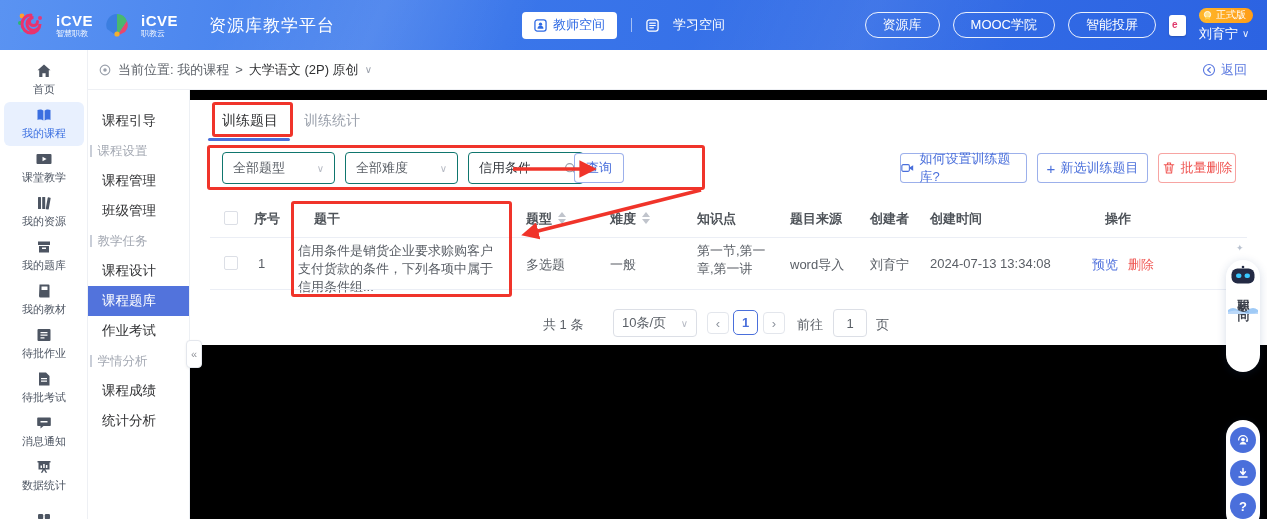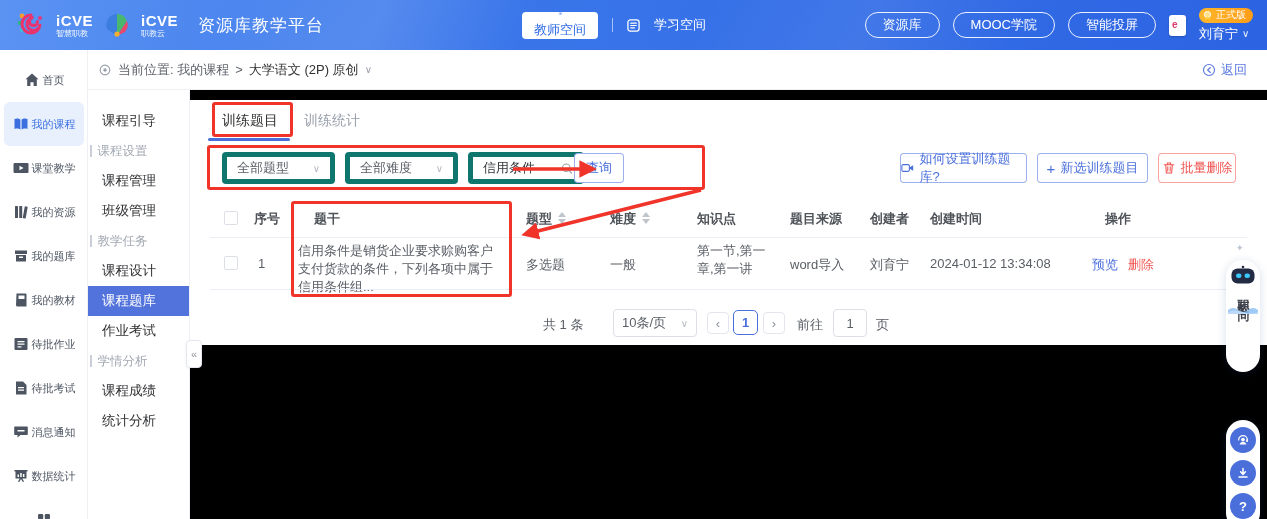--- a/index.html
+++ b/index.html
@@ -9,41 +9,41 @@
 
   
   #topbar { position:absolute; left:0; top:0; width:1267px; height:50px;
     background:linear-gradient(100deg,#5a93f2 0%,#3a76ea 40%,#2c63e2 100%); color:#fff; overflow:hidden; }
   #topbar::before { content:""; position:absolute; inset:0;
     background:linear-gradient(115deg,transparent 18%,rgba(255,255,255,.10) 30%,transparent 42%,transparent 55%,rgba(255,255,255,.07) 68%,transparent 80%); }
   .brand { position:absolute; left:16px; top:0; height:50px; display:flex; align-items:center; gap:10px; }
   .logo-txt { display:flex; flex-direction:column; line-height:1; }
   .logo-txt .big { font-size:15px; font-weight:bold; letter-spacing:.5px; }
   .logo-txt .small { font-size:8px; margin-top:2px; opacity:.95; }
-  .platform-title { font-size:17px; font-weight:500; margin-left:10px; letter-spacing:1px; }
+  .platform-title { font-size:17px; font-weight:500; margin-left:21px; letter-spacing:1px; }
   .center-nav { position:absolute; left:522px; top:0; height:50px; display:flex; align-items:center; gap:14px; }
   .nav-teacher { display:flex; align-items:center; gap:6px; background:#fff; color:#2f6ae4; font-size:13px;
-    height:27px; padding:0 12px; border-radius:4px; cursor:pointer;flex-direction:column; }
+    height:27px; padding:0 12px; border-radius:4px; cursor:pointer; }
   .nav-divider { width:1px; height:14px; background:rgba(255,255,255,.55); }
   .nav-student { display:flex; align-items:center; gap:14px; color:#fff; font-size:13px; cursor:pointer; }
   .right-nav { position:absolute; right:14px; top:0; height:50px; display:flex; align-items:center; gap:13px; }
   .pill-btn { height:26px; padding:0 17px; border:1px solid rgba(255,255,255,.9); border-radius:13px;
     display:flex; align-items:center; font-size:13px; color:#fff; cursor:pointer; background:transparent; }
   .doc-chip { width:17px; height:21px; background:#fff; border-radius:3px; position:relative; box-shadow:0 1px 2px rgba(0,0,0,.2); }
   .doc-chip span { position:absolute; left:3px; top:4px; font-size:10px; font-weight:bold; color:#e0396b; }
   .user-block { display:flex; flex-direction:column; align-items:flex-start; gap:2px; }
   .ver-badge { display:flex; align-items:center; gap:3px; background:linear-gradient(90deg,#ffb62a,#ff9d17);
     border-radius:8px; height:15px; padding:0 7px 0 3px; font-size:10px; color:#fff; }
   .user-name { display:flex; align-items:center; gap:4px; font-size:13px; color:#fff; cursor:pointer; }
   .user-name .caret { font-size:10px; opacity:.9; }
 
   
   #rail { position:absolute; left:0; top:50px; width:88px; height:469px; background:#fff;
     border-right:1px solid #eef0f4; padding-top:8px; overflow:hidden; }
-  .rail-item { width:88px; height:44px; display:flex; flex-direction:row; align-items:center;
+  .rail-item { width:88px; height:44px; display:flex; flex-direction:column; align-items:center;
     justify-content:center; gap:3px; color:#4d5562; cursor:pointer; }
   .rail-item .lbl { font-size:11px; }
   .rail-item svg { width:16px; height:16px; }
   .rail-item.active { width:80px; margin:0 4px; background:#e8f0fe; border-radius:6px; color:#3b6fe0; }
 
   
   #crumbbar { position:absolute; left:88px; top:50px; width:1179px; height:40px; background:#fff;
     border-bottom:1px solid #eef0f4; display:flex; align-items:center; padding:0 20px 0 10px; }
   .crumb { display:flex; align-items:center; gap:6px; font-size:13px; color:#5f646b; }
   .crumb .cur { color:#303133; }
@@ -61,21 +61,21 @@
     border:1px solid #e4e7ed; border-radius:4px; box-shadow:0 1px 3px rgba(0,0,0,.06);
     display:flex; align-items:center; justify-content:center; font-size:11px; color:#909399; cursor:pointer; z-index:5; }
 
   
   #card { position:absolute; left:190px; top:100px; width:1077px; height:245px; background:#fff; }
   .tab-lbl { position:absolute; top:12px; font-size:14px; cursor:pointer; }
   .tab-active { color:#303133; }
   .tab-inactive { color:#9aa0ab; }
   .tab-underline { position:absolute; left:18px; top:38px; width:82px; height:3px; background:#4a6fdb; border-radius:2px; }
 
-  .ctrl { position:absolute; top:52px; height:32px; border:5px solid #0f766e; border-radius:4px; background:#fff;
+  .ctrl { position:absolute; top:52px; height:32px; border:1px solid #0f766e; border-radius:4px; background:#fff;
     display:flex; align-items:center; font-size:13px; color:#5a5f66; padding:0 10px; }
   .ctrl .caret { margin-left:auto; color:#b6bac3; font-size:10px; }
   .btn { position:absolute; top:53px; height:30px; border-radius:4px; border:1px solid rgba(74,111,219,.55);
     color:#4a6fdb; background:#fff; font-size:13px; display:flex; align-items:center; justify-content:center; gap:5px; cursor:pointer; }
   .btn.danger { border-color:rgba(240,90,86,.55); color:#ef5350; }
   .btn svg { width:14px; height:14px; }
 
   
   .hline { position:absolute; left:20px; width:1037px; height:1px; background:#ebeef5; }
   .th { position:absolute; top:110px; font-size:13px; font-weight:bold; color:#4e5359; white-space:nowrap; }
@@ -369,21 +369,21 @@
     <div class="hline" style="top:137px;"></div>
 
     <span class="checkbox" style="left:34px; top:156px;"></span>
     <span class="td" style="left:68px; top:156px;">1</span>
     <span class="td cell-multi" style="left:108px; top:142px; width:201px;">信用条件是销货企业要求赊购客户支付货款的条件，下列各项中属于信用条件组...</span>
     <span class="td" style="left:336px; top:156px;">多选题</span>
     <span class="td" style="left:420px; top:156px;">一般</span>
     <span class="td cell-multi" style="left:507px; top:142px; width:76px;">第一节,第一章,第一讲</span>
     <span class="td" style="left:600px; top:156px;">word导入</span>
     <span class="td" style="left:680px; top:156px;">刘育宁</span>
-    <span class="td" style="left:740px; top:156px;">2024-01-12 13:34:08</span>
+    <span class="td" style="left:740px; top:156px;">2024-07-13 13:34:08</span>
     <span class="td link-blue" style="left:902px; top:156px;">预览</span>
     <span class="td link-red" style="left:938px; top:156px;">删除</span>
     <div class="hline" style="top:189px;"></div>
 
     <span class="pg-text" style="left:353px;">共 1 条</span>
     <div class="pg-box" style="left:423px; width:84px; padding:0 8px;">
       <span>10条/页</span>
       <span style="margin-left:auto; color:#b6bac3; font-size:10px;">∨</span>
     </div>
     <div class="pg-arrow" style="left:517px;">‹</div>

